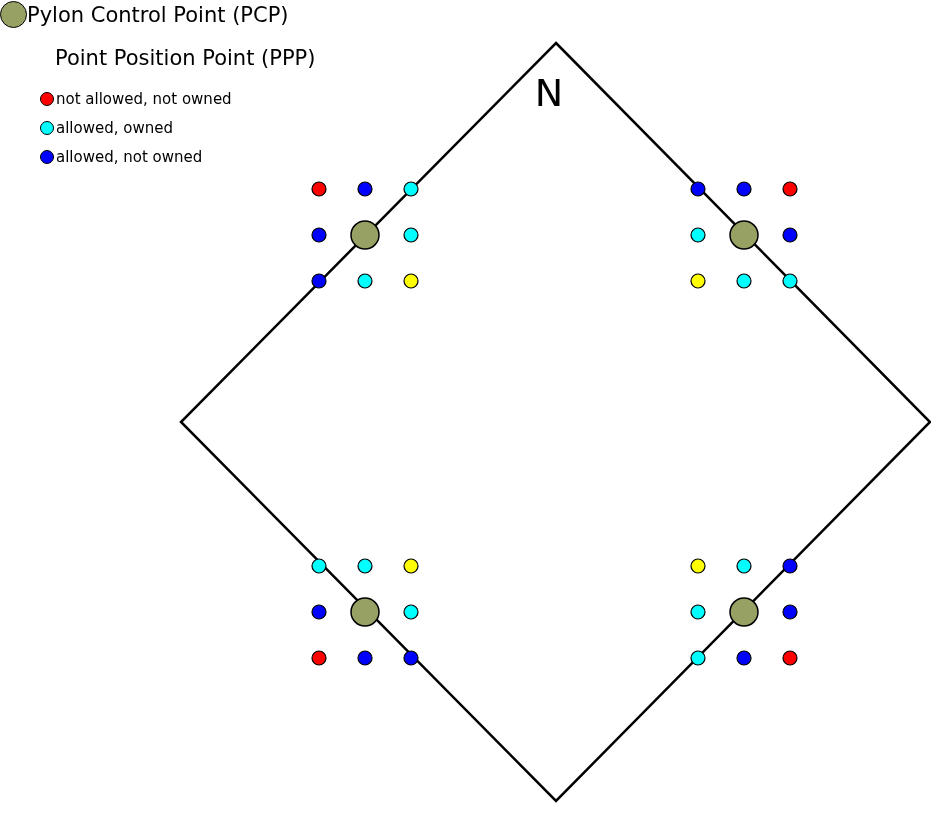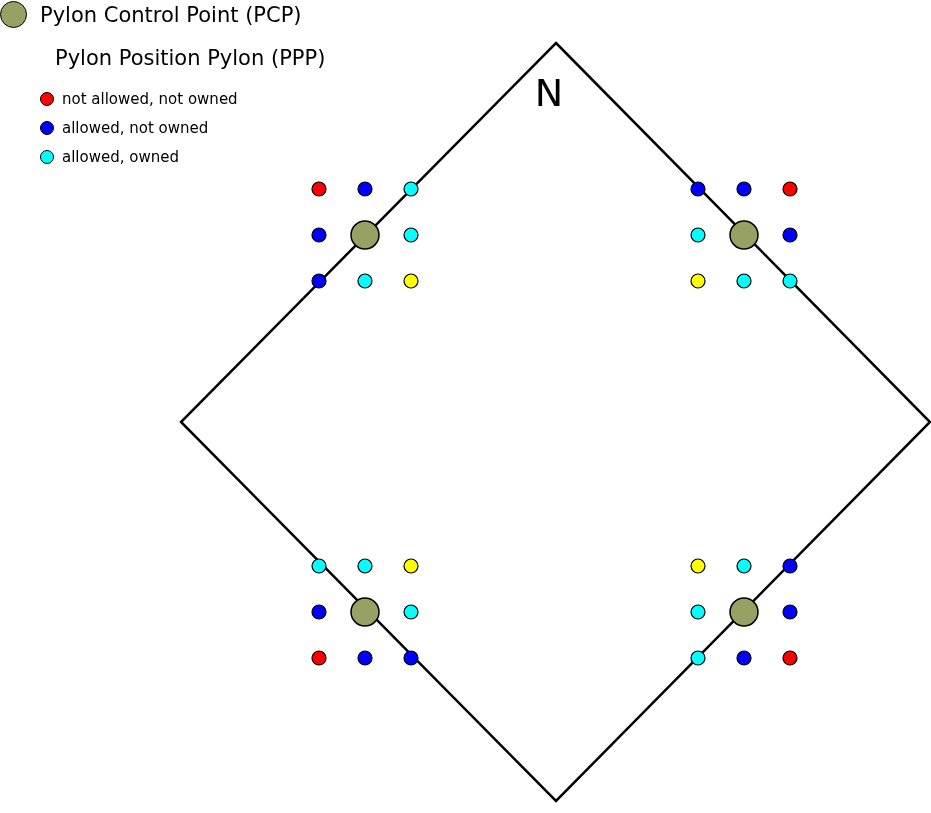--- a/index.html
+++ b/index.html
@@ -28,21 +28,20 @@
     left: 0;
     width: 360px;
     height: 210px;
   }
   .pcp-row {
     position: absolute;
     top: 1px;
     left: 0;
     display: flex;
     align-items: center;
-    gap: 13px;
   }
   .pcp-swatch {
     width: 27px;
     height: 27px;
     border-radius: 50%;
     border: 1.5px solid #000;
     box-sizing: border-box;
     flex: 0 0 auto;
   }
   .pcp-label {
@@ -59,21 +58,21 @@
     white-space: nowrap;
   }
   .legend-items {
     position: absolute;
     top: 84px;
     left: 40px;
   }
   .legend-item {
     display: flex;
     align-items: center;
-    gap: 8px;
+    gap: 2px;
     height: 29px;
   }
   .legend-dot {
     width: 14px;
     height: 14px;
     border-radius: 50%;
     border: 1px solid #000;
     box-sizing: border-box;
     flex: 0 0 auto;
   }
@@ -127,30 +126,30 @@
       <circle cx="698" cy="658" r="7" fill="#00ffff" stroke="#000000" stroke-width="1.2"></circle>
       <circle cx="744" cy="658" r="7" fill="#0000ff" stroke="#000000" stroke-width="1.2"></circle>
       <circle cx="790" cy="658" r="7" fill="#ff0000" stroke="#000000" stroke-width="1.2"></circle>
     </svg>
 
   <div class="legend">
     <div class="pcp-row">
       <span class="pcp-swatch" style="background-color: rgb(151, 161, 99);"></span>
       <span class="pcp-label">Pylon Control Point (PCP)</span>
     </div>
-    <div class="ppp-title">Pylon Position Pylon (PPP)</div>
+    <div class="ppp-title">Point Position Point (PPP)</div>
     <div class="legend-items">
         <div class="legend-item">
           <span class="legend-dot" style="background-color: rgb(255, 0, 0);"></span>
           <span class="legend-label">not allowed, not owned</span>
         </div>
         <div class="legend-item">
+          <span class="legend-dot" style="background-color: rgb(0, 255, 255);"></span>
+          <span class="legend-label">allowed, owned</span>
+        </div>
+        <div class="legend-item">
           <span class="legend-dot" style="background-color: rgb(0, 0, 255);"></span>
           <span class="legend-label">allowed, not owned</span>
-        </div>
-        <div class="legend-item">
-          <span class="legend-dot" style="background-color: rgb(0, 255, 255);"></span>
-          <span class="legend-label">allowed, owned</span>
         </div>
       </div>
   </div>
 
 </div>
 
 </body></html>

